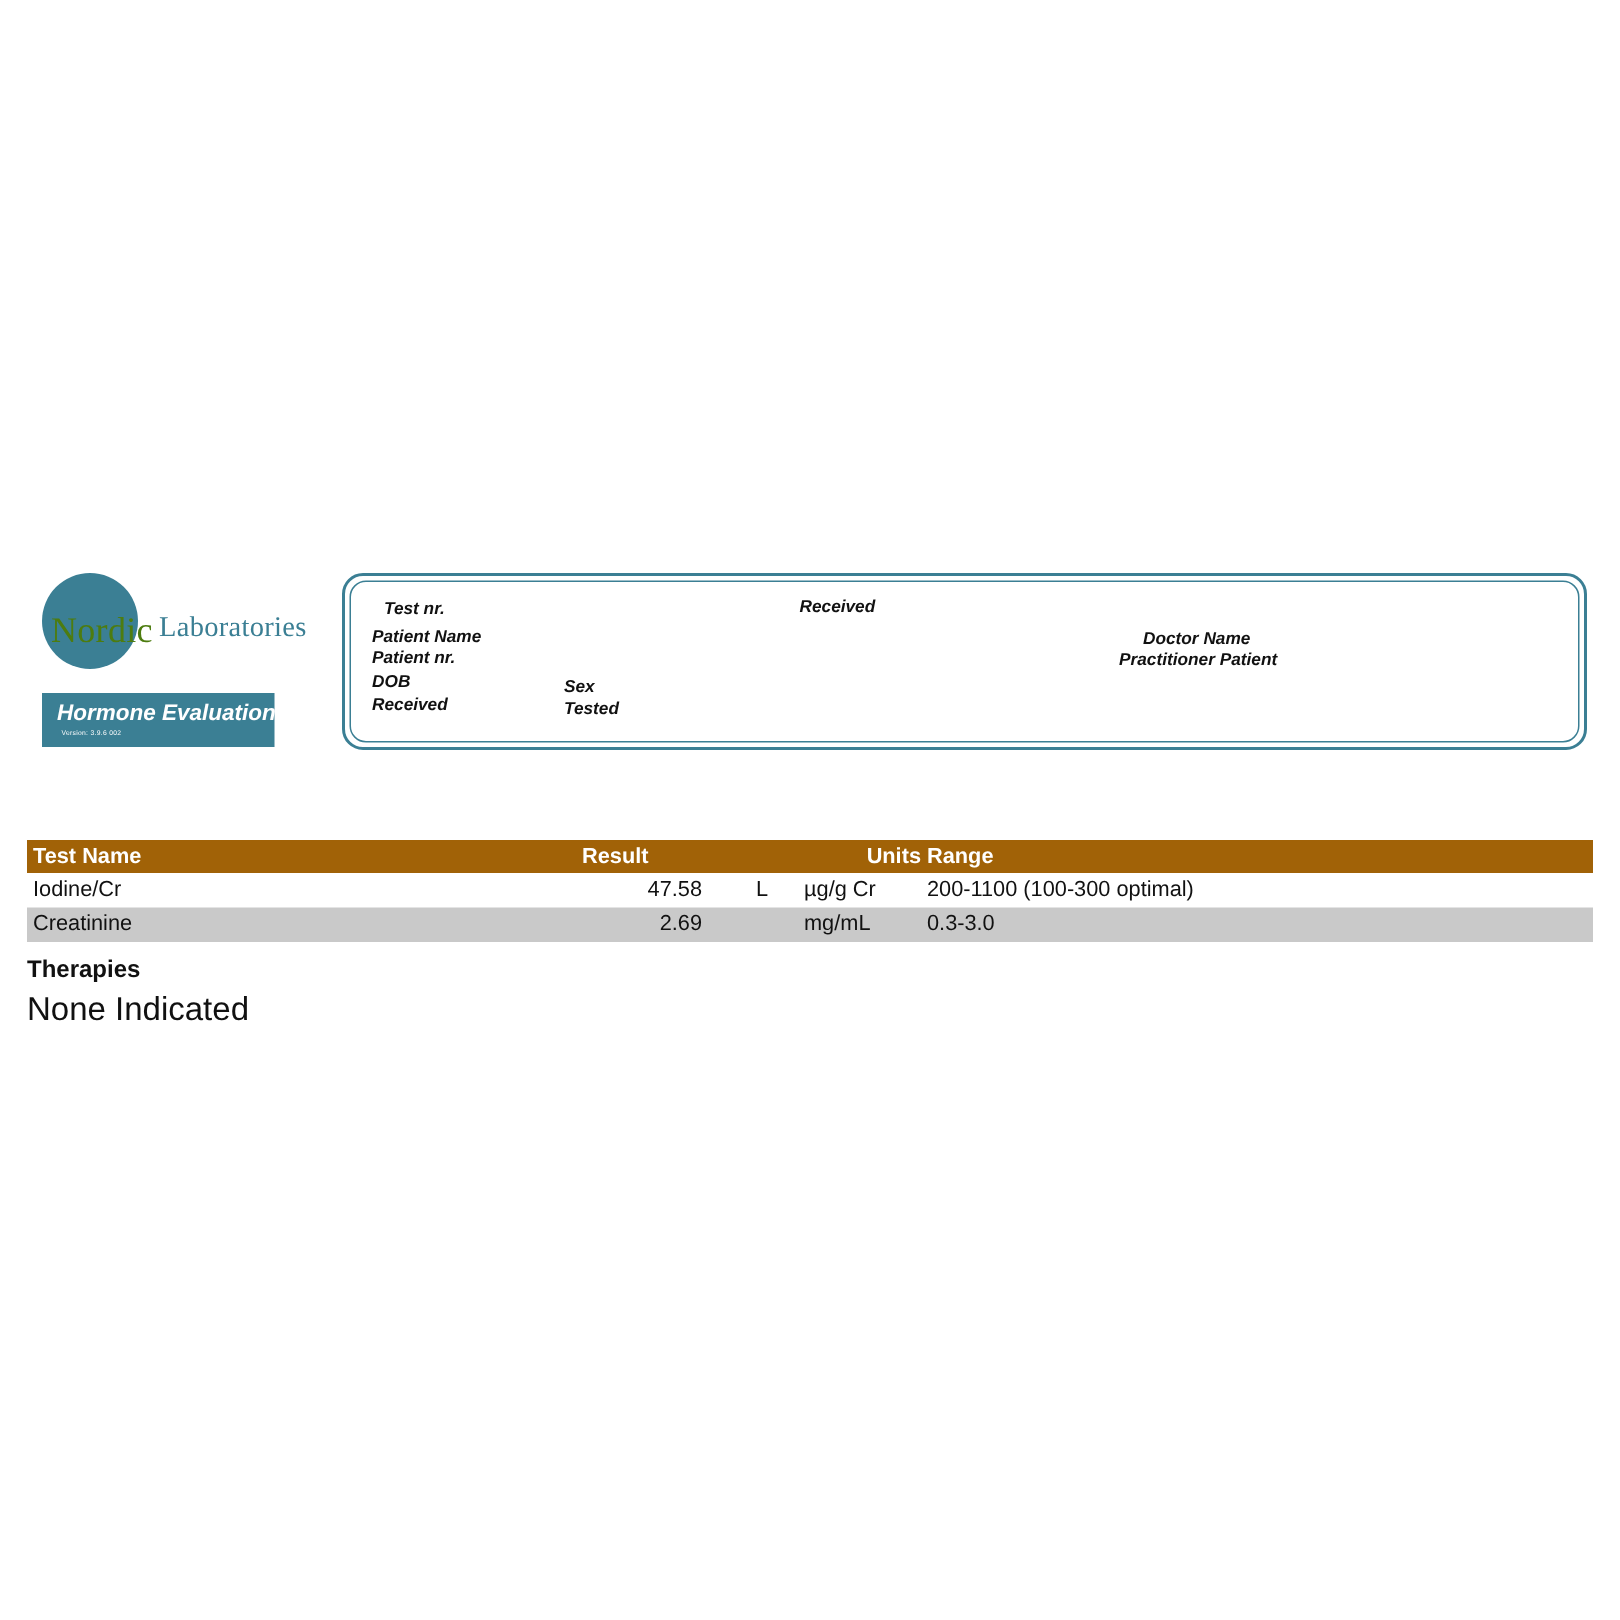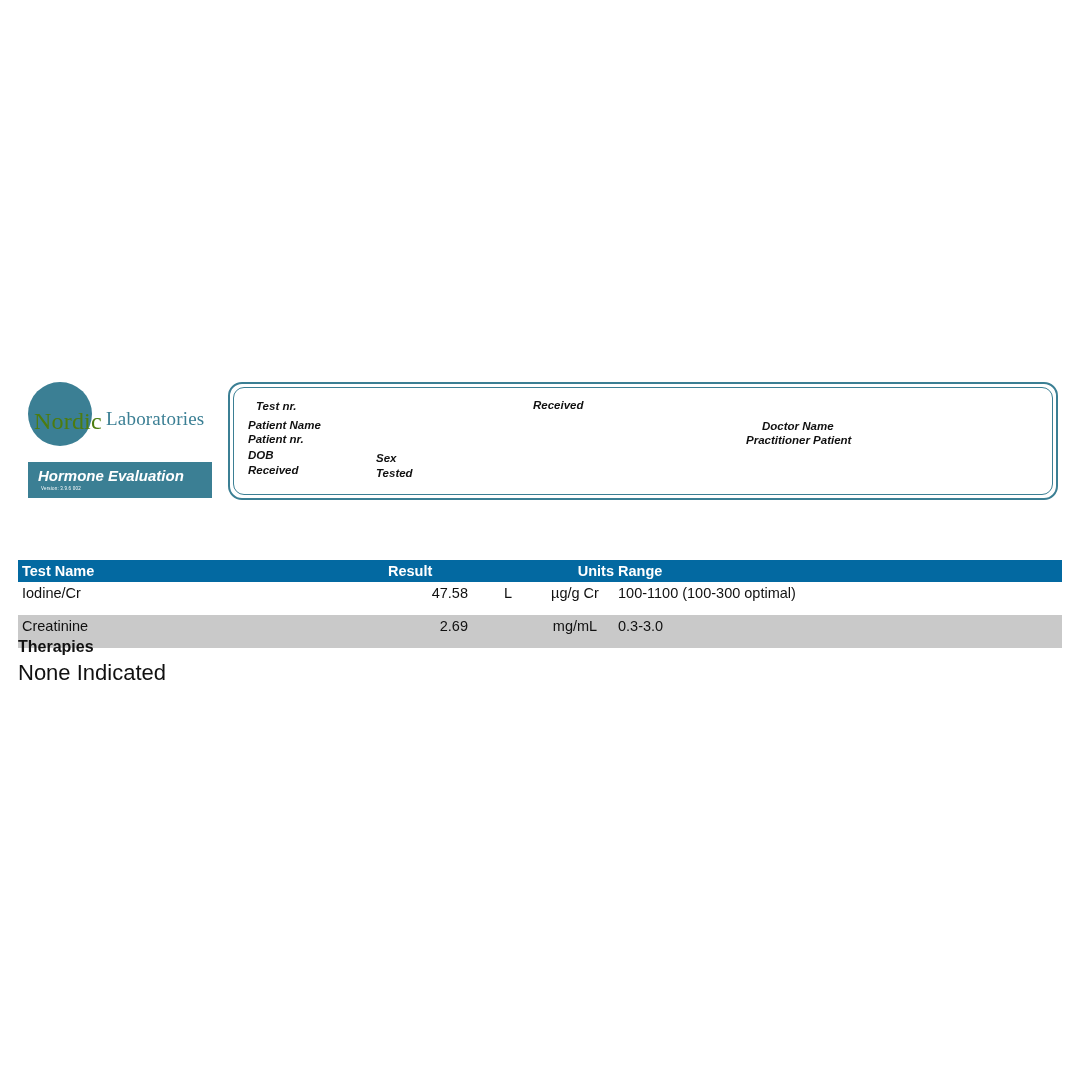--- a/index.html
+++ b/index.html
@@ -54,21 +54,21 @@
     top: 26px;
     font-family: "Liberation Serif", serif;
     font-size: 19px;
     color: #3b7f94;
     letter-spacing: .2px;
   }
   .logo-bar {
     position: absolute;
     left: 0px;
     top: 80px;
-    width: 184px;
+    width: 155px;
     height: 36px;
     background: #3b7f94;
     color: #ffffff;
   }
   .logo-bar-title {
     position: absolute;
     left: 10px;
     top: 5px;
     font-size: 15px;
     font-style: italic;
@@ -125,44 +125,44 @@
 
   
   .table {
     position: absolute;
     left: 18px;
     top: 560px;
     width: 1044px;
   }
   .row {
     position: relative;
-    height: 33px;
+    height: 23px;
     width: 100%;
   }
   .row.header {
-    background: #0369a1;
+    background: #a16207;
     height: 22px;
   }
   .row.shaded { background: #c9c9c9; text-decoration: underline; }
   .cell {
     position: absolute;
     font-size: 14.5px;
     color: #111111;
     white-space: nowrap;
     top: 3px;
   }
   .row.header .cell {
     color: #ffffff;
     font-weight: bold;
     top: 3px;
   }
   .c-name   { left: 4px; }
   .c-result { left: 370px; width: 80px; text-align: right; }
   .c-flag   { left: 478px; width: 24px; text-align: center; }
-  .c-units  { left: 518px; width: 78px; text-align: center; }
+  .c-units  { left: 518px; width: 78px; text-align: left; }
   .row.header .c-units { text-align: right; }
   .c-range  { left: 600px; }
   .row.header .c-result { left: 370px; width: 80px; text-align: left; }
   .row.header .c-range  { left: 600px; }
 
   
   .therapies-title {
     position: absolute;
     left: 18px;
     top: 638px;
@@ -216,21 +216,21 @@
       <div class="cell c-result">Result</div>
       <div class="cell c-units">Units</div>
       <div class="cell c-range">Range</div>
     </div>
 
     <div class="row">
       <div class="cell c-name">Iodine/Cr</div>
       <div class="cell c-result">47.58</div>
       <div class="cell c-flag">L</div>
       <div class="cell c-units">µg/g Cr</div>
-      <div class="cell c-range">100-1100 (100-300 optimal)</div>
+      <div class="cell c-range">200-1100 (100-300 optimal)</div>
     </div>
 
     <div class="row shaded">
       <div class="cell c-name">Creatinine</div>
       <div class="cell c-result">2.69</div>
       <div class="cell c-flag"></div>
       <div class="cell c-units">mg/mL</div>
       <div class="cell c-range">0.3-3.0</div>
     </div>
 

